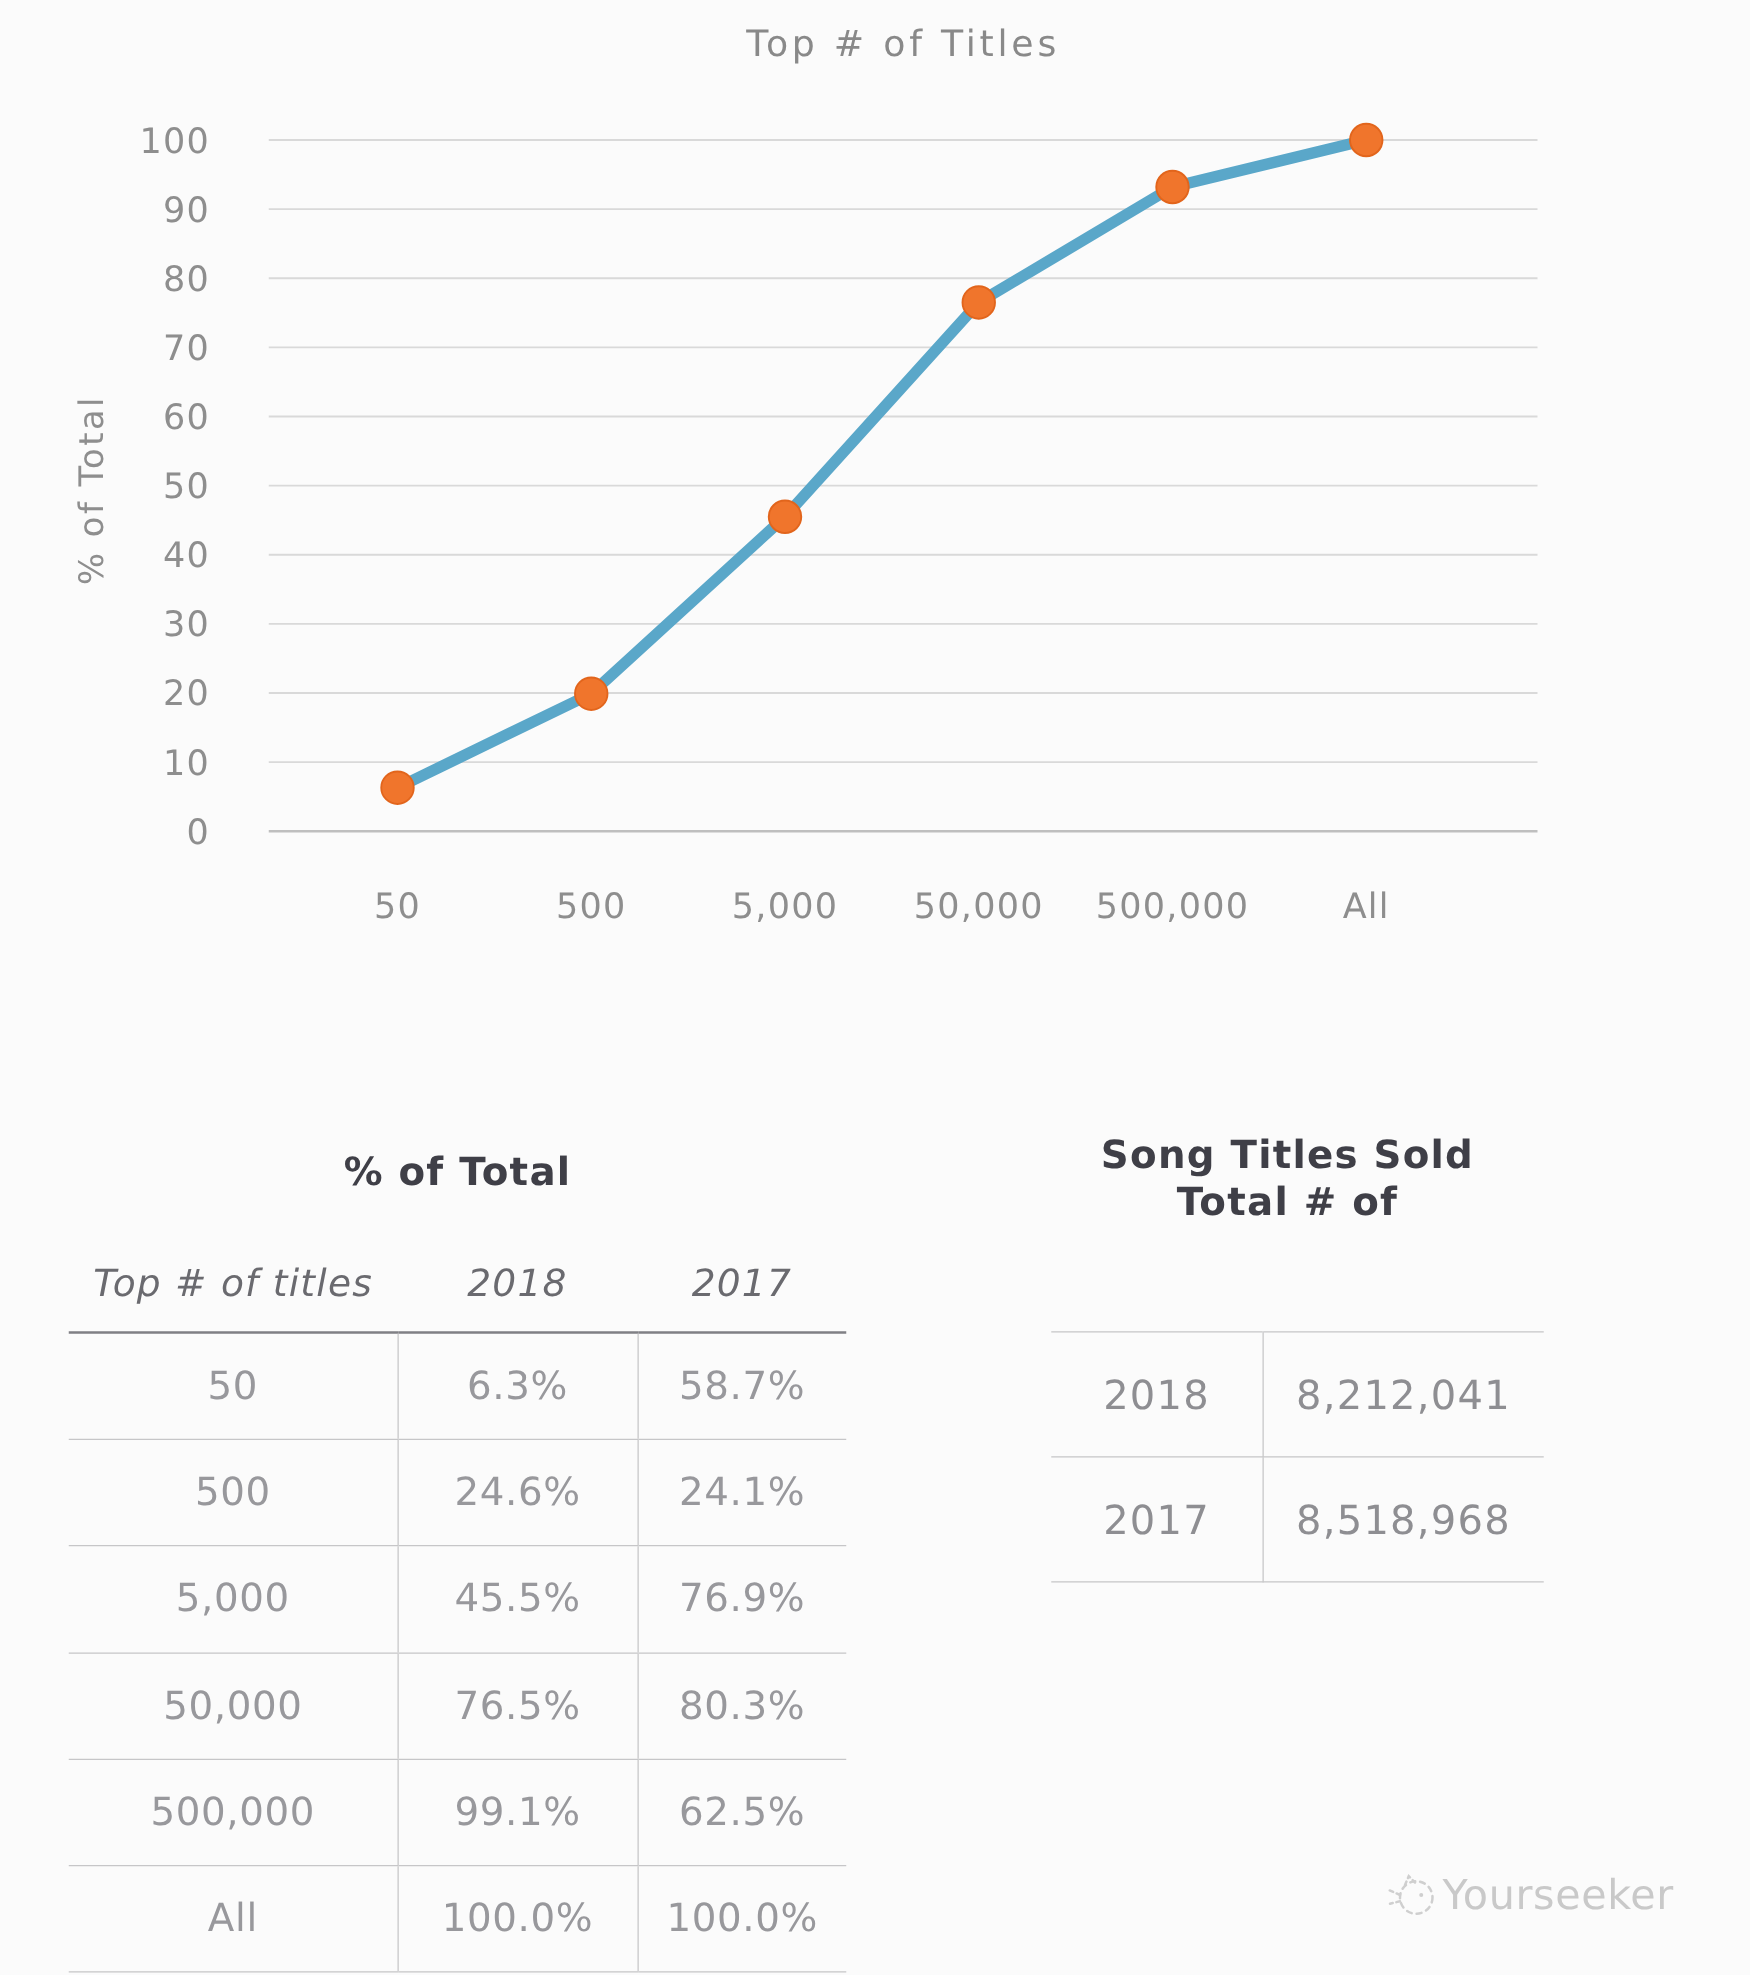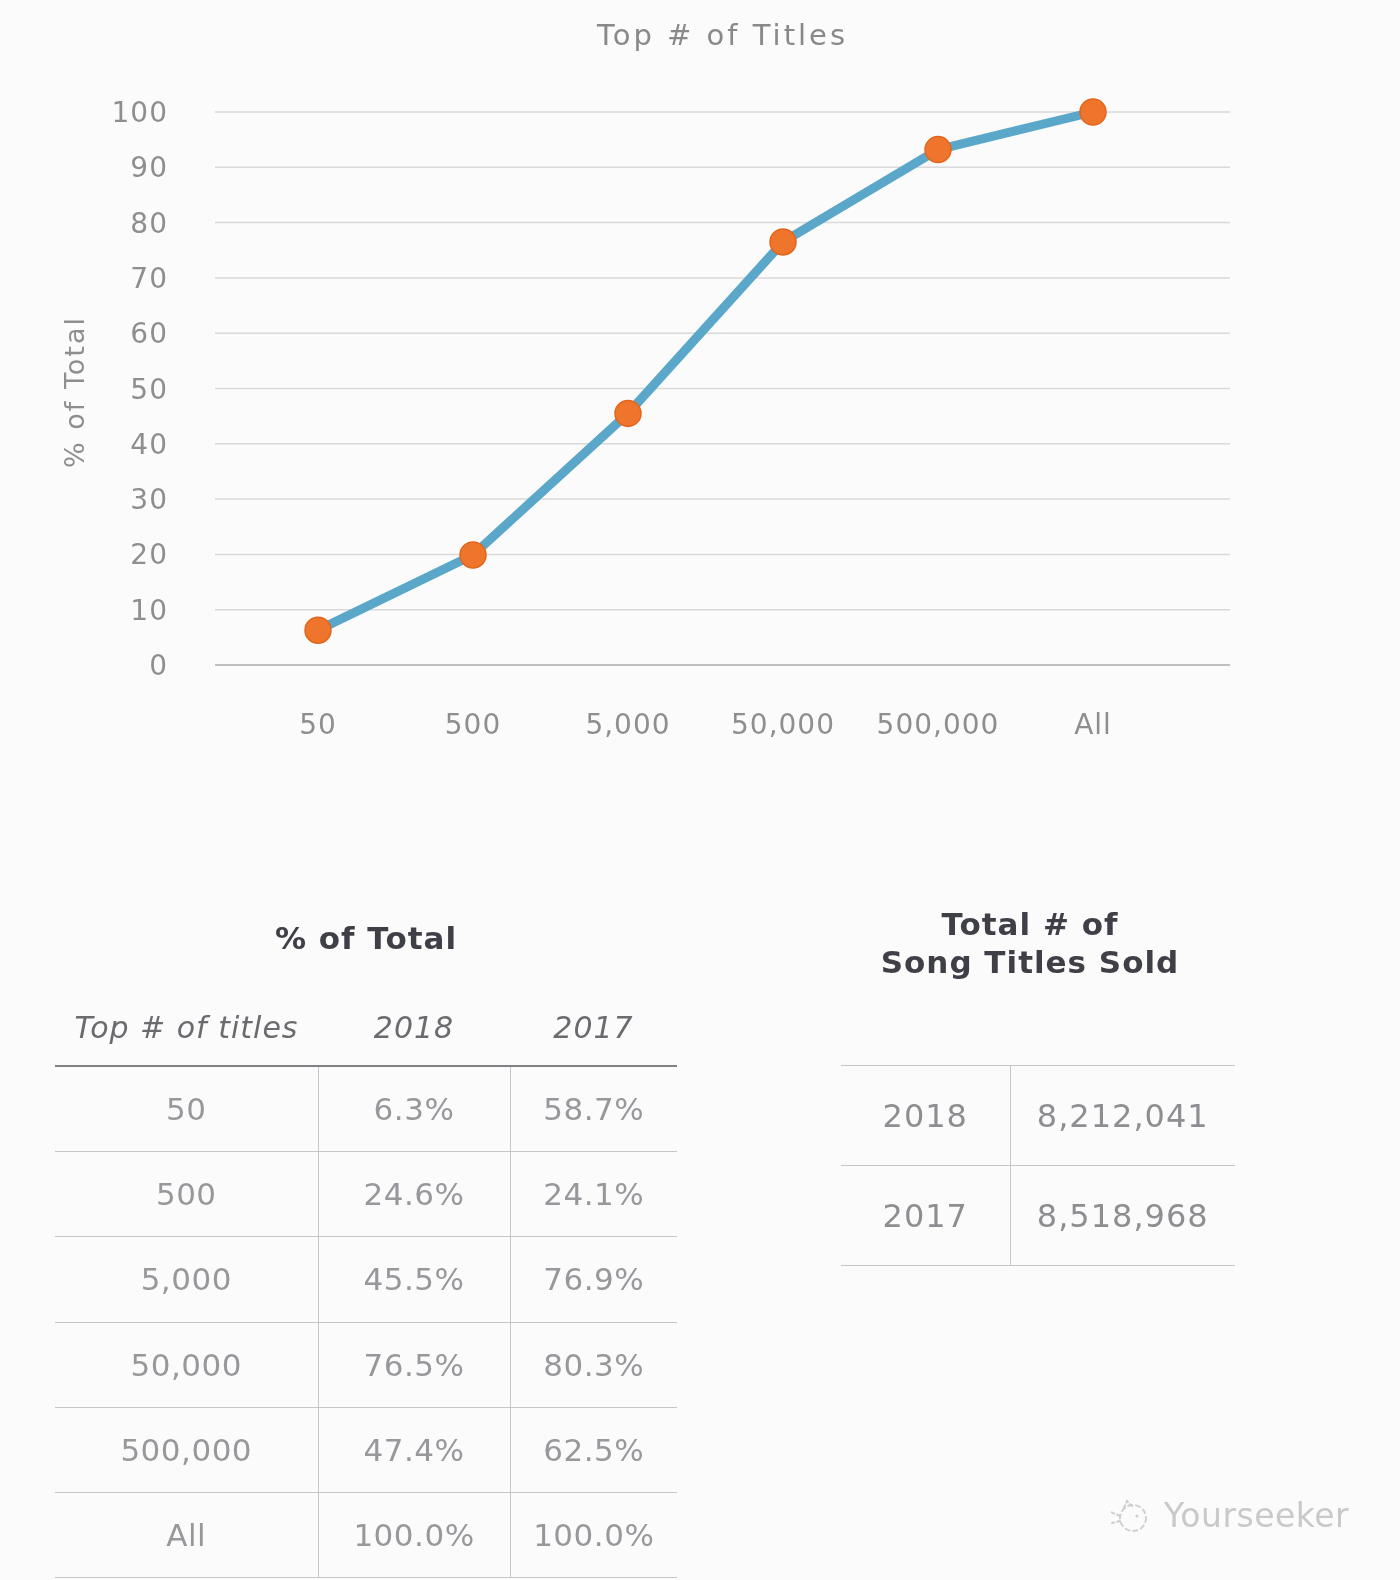--- a/index.html
+++ b/index.html
@@ -71,21 +71,21 @@
   #right-table tbody td {
     height: 97px; vertical-align: middle; text-align: center;
     font-size: 32px; color: #8e8e92; letter-spacing: 1px;
     border-bottom: 1.5px solid #c6c6c8;
   }
   #right-table tbody td.c1 { border-right: 1.5px solid #c6c6c8; }
 
   
   #watermark {
     left: 1108px; top: 1492px;
-    display: flex; align-items: center; gap: 10px;
+    display: flex; align-items: center; 
   }
   #watermark .wm-text { font-size: 33px; color: #c9c9c9; letter-spacing: 0.5px; }
 </style>
 </head>
 <body>
 
 <div class="abs" id="chart-title">Top # of Titles</div>
 <div class="abs" id="y-axis-title">% of Total</div>
 <svg class="abs" id="chart-svg" width="1400" height="770" viewBox="0 0 1400 770" xmlns="http://www.w3.org/2000/svg">
     <line x1="215" x2="1230" y1="665" y2="665" class="grid zero"></line>
@@ -155,34 +155,34 @@
       <td class="c2">45.5%</td>
       <td class="c3">76.9%</td>
     </tr>
     <tr>
       <td class="c1">50,000</td>
       <td class="c2">76.5%</td>
       <td class="c3">80.3%</td>
     </tr>
     <tr>
       <td class="c1">500,000</td>
-      <td class="c2">47.4%</td>
+      <td class="c2">99.1%</td>
       <td class="c3">62.5%</td>
     </tr>
     <tr>
       <td class="c1">All</td>
       <td class="c2">100.0%</td>
       <td class="c3">100.0%</td>
     </tr>
   </tbody>
 </table>
 
 <div class="abs" id="right-table-title">
+  <div>Song Titles Sold</div>
   <div>Total # of</div>
-  <div>Song Titles Sold</div>
 </div>
 <table class="abs" id="right-table">
   <colgroup>
       <col class="c1">
       <col class="c2">
     </colgroup>
   <tbody>
     <tr>
       <td class="c1">2018</td>
       <td class="c2">8,212,041</td>

